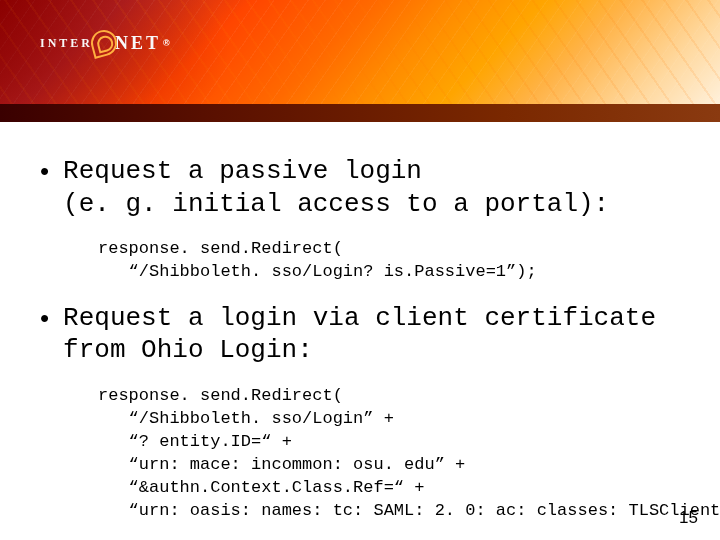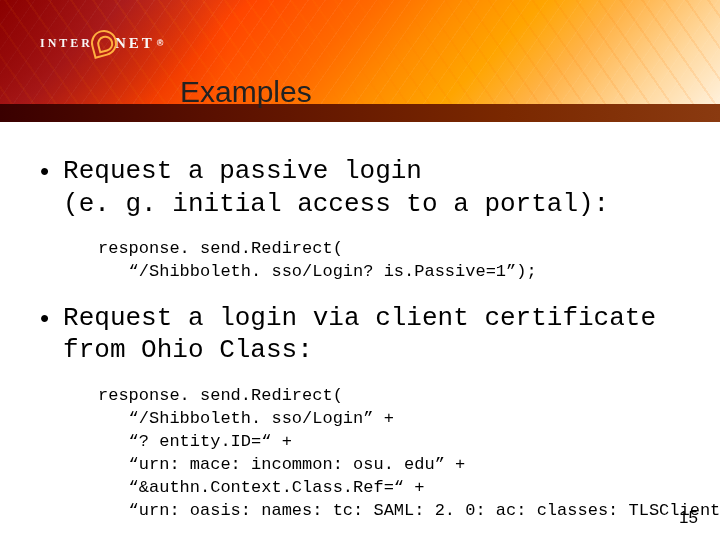--- a/index.html
+++ b/index.html
@@ -52,21 +52,21 @@
     position: relative;
   }
   .logo-swirl::after {
     content: "";
     position: absolute;
     top: 4px; left: 4px;
     width: 12px; height: 12px;
     border: 2px solid #ffb040;
     border-radius: 50% 50% 50% 0;
   }
-  .logo-text2 { font-size: 15px; letter-spacing: 3px; color: #f8f8f8; font-family: Georgia, serif; text-align: right; }
+  .logo-text2 { font-size: 18px; letter-spacing: 3px; color: #f8f8f8; font-family: Georgia, serif; text-align: right; }
   .logo-r { font-size: 9px; color: #fff; margin-left: 2px; vertical-align: top; }
   .title {
     position: absolute;
     top: 75px;
     left: 180px;
     font-size: 30px;
     color: #222;
     font-weight: normal;
     z-index: 2;
   }
@@ -103,37 +103,36 @@
 </head>
 <body>
 
 <div class="header">
   <div class="logo">
     <span class="logo-text1">INTER</span>
     <span class="logo-swirl"></span>
     <span class="logo-text2">NET</span>
     <span class="logo-r">®</span>
   </div>
-  <div class="title">Examples</div>
 </div>
 <div class="strip"></div>
 
 <div class="content">
 
   <div class="bullet">
     <span class="dot">•</span>
     <span class="btext" style="white-space: pre-line;">Request a passive login
 (e. g. initial access to a portal):</span>
   </div>
   <div class="code">response. send.Redirect(
    “/Shibboleth. sso/Login? is.Passive=1”);</div>
 
   <div class="bullet">
     <span class="dot">•</span>
-    <span class="btext">Request a login via client certificate from Ohio Class:</span>
+    <span class="btext">Request a login via client certificate from Ohio Login:</span>
   </div>
   <div class="code">response. send.Redirect(
    “/Shibboleth. sso/Login” +
    “? entity.ID=“ +
    “urn: mace: incommon: osu. edu” +
    “&amp;authn.Context.Class.Ref=“ +
    “urn: oasis: names: tc: SAML: 2. 0: ac: classes: TLSClient”);</div>
 
 </div>
 

